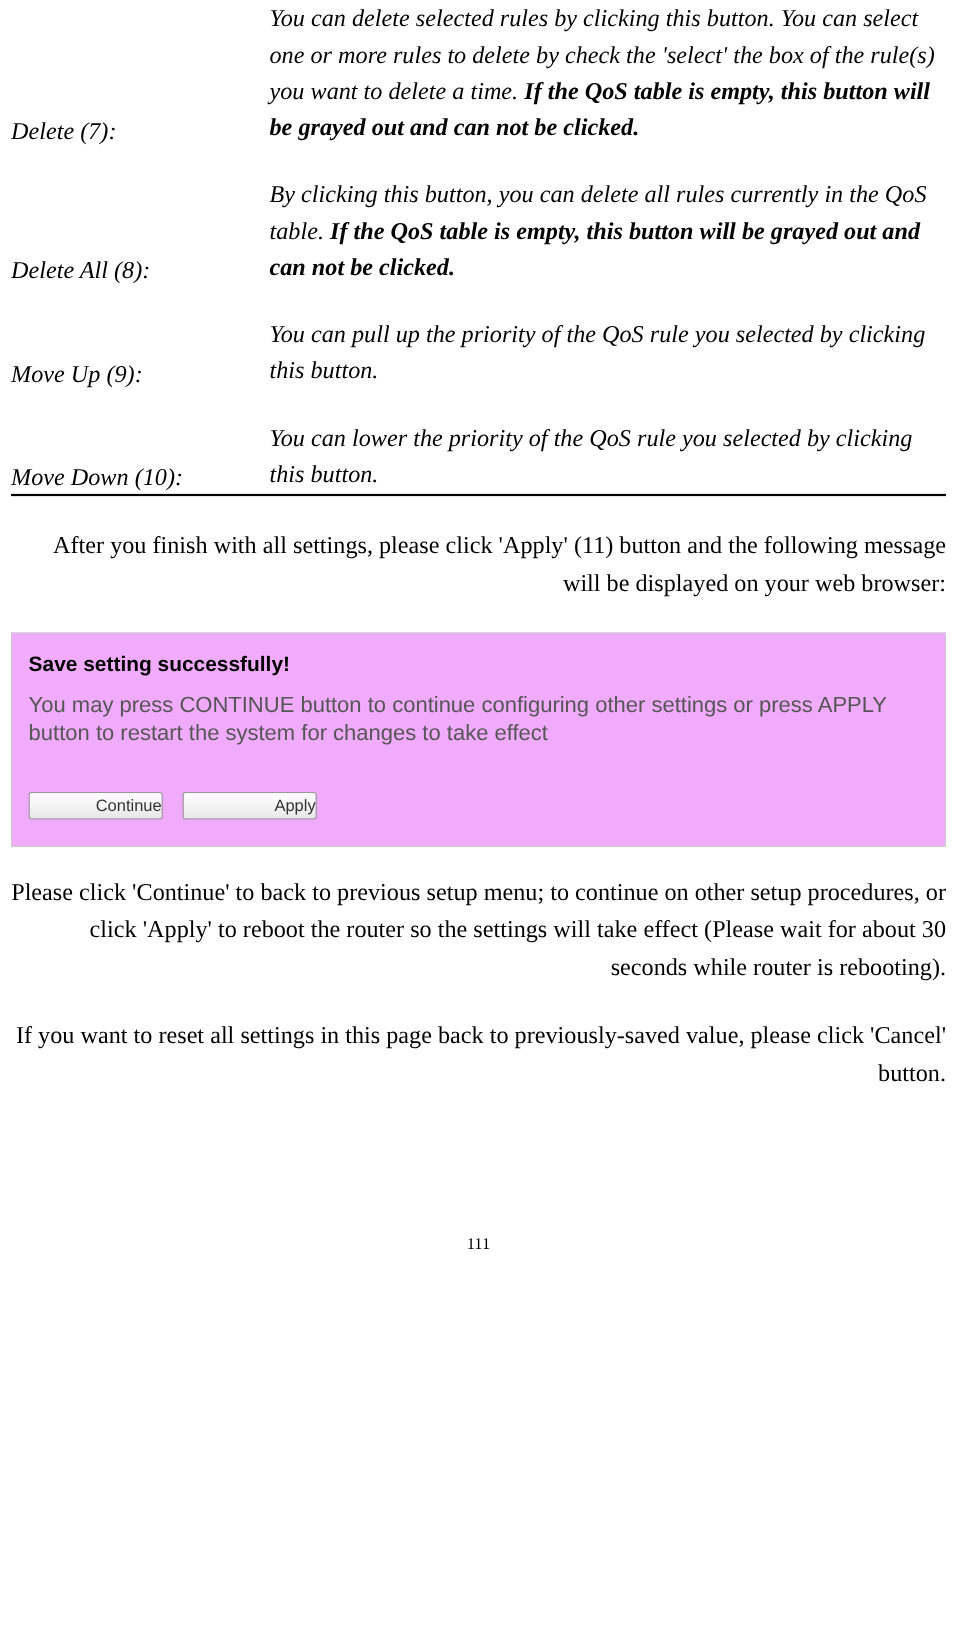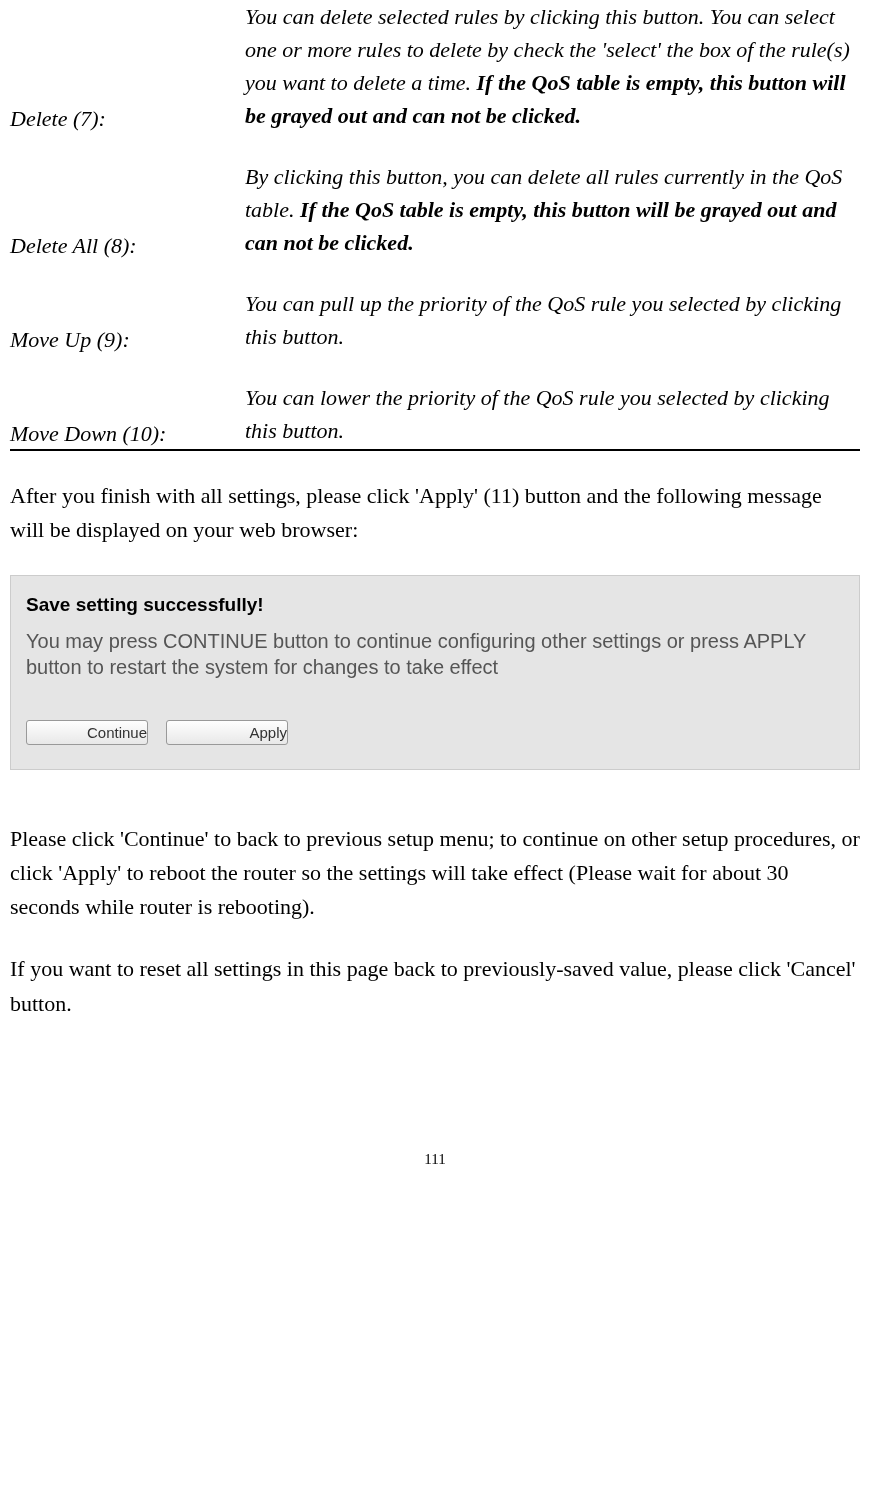--- a/index.html
+++ b/index.html
@@ -36,26 +36,27 @@
     .def-desc {
       flex: 1;
       line-height: 1.5;
     }
     .bold {
       font-weight: bold;
     }
     .body-text {
       line-height: 1.55;
       margin-bottom: 28px;
+      text-align: right;
     }
     .screenshot {
-      background: #e5e5e5;
+      background: #f0abfc;
       border: 1px solid #ccc;
       padding: 18px 15px 24px 15px;
-      margin-bottom: 52px;
+      margin-bottom: 24px;
       font-family: Arial, sans-serif;
     }
     .screenshot-title {
       font-size: 19px;
       font-weight: bold;
       margin-bottom: 12px;
     }
     .screenshot-msg {
       font-size: 20px;
       color: #555;

